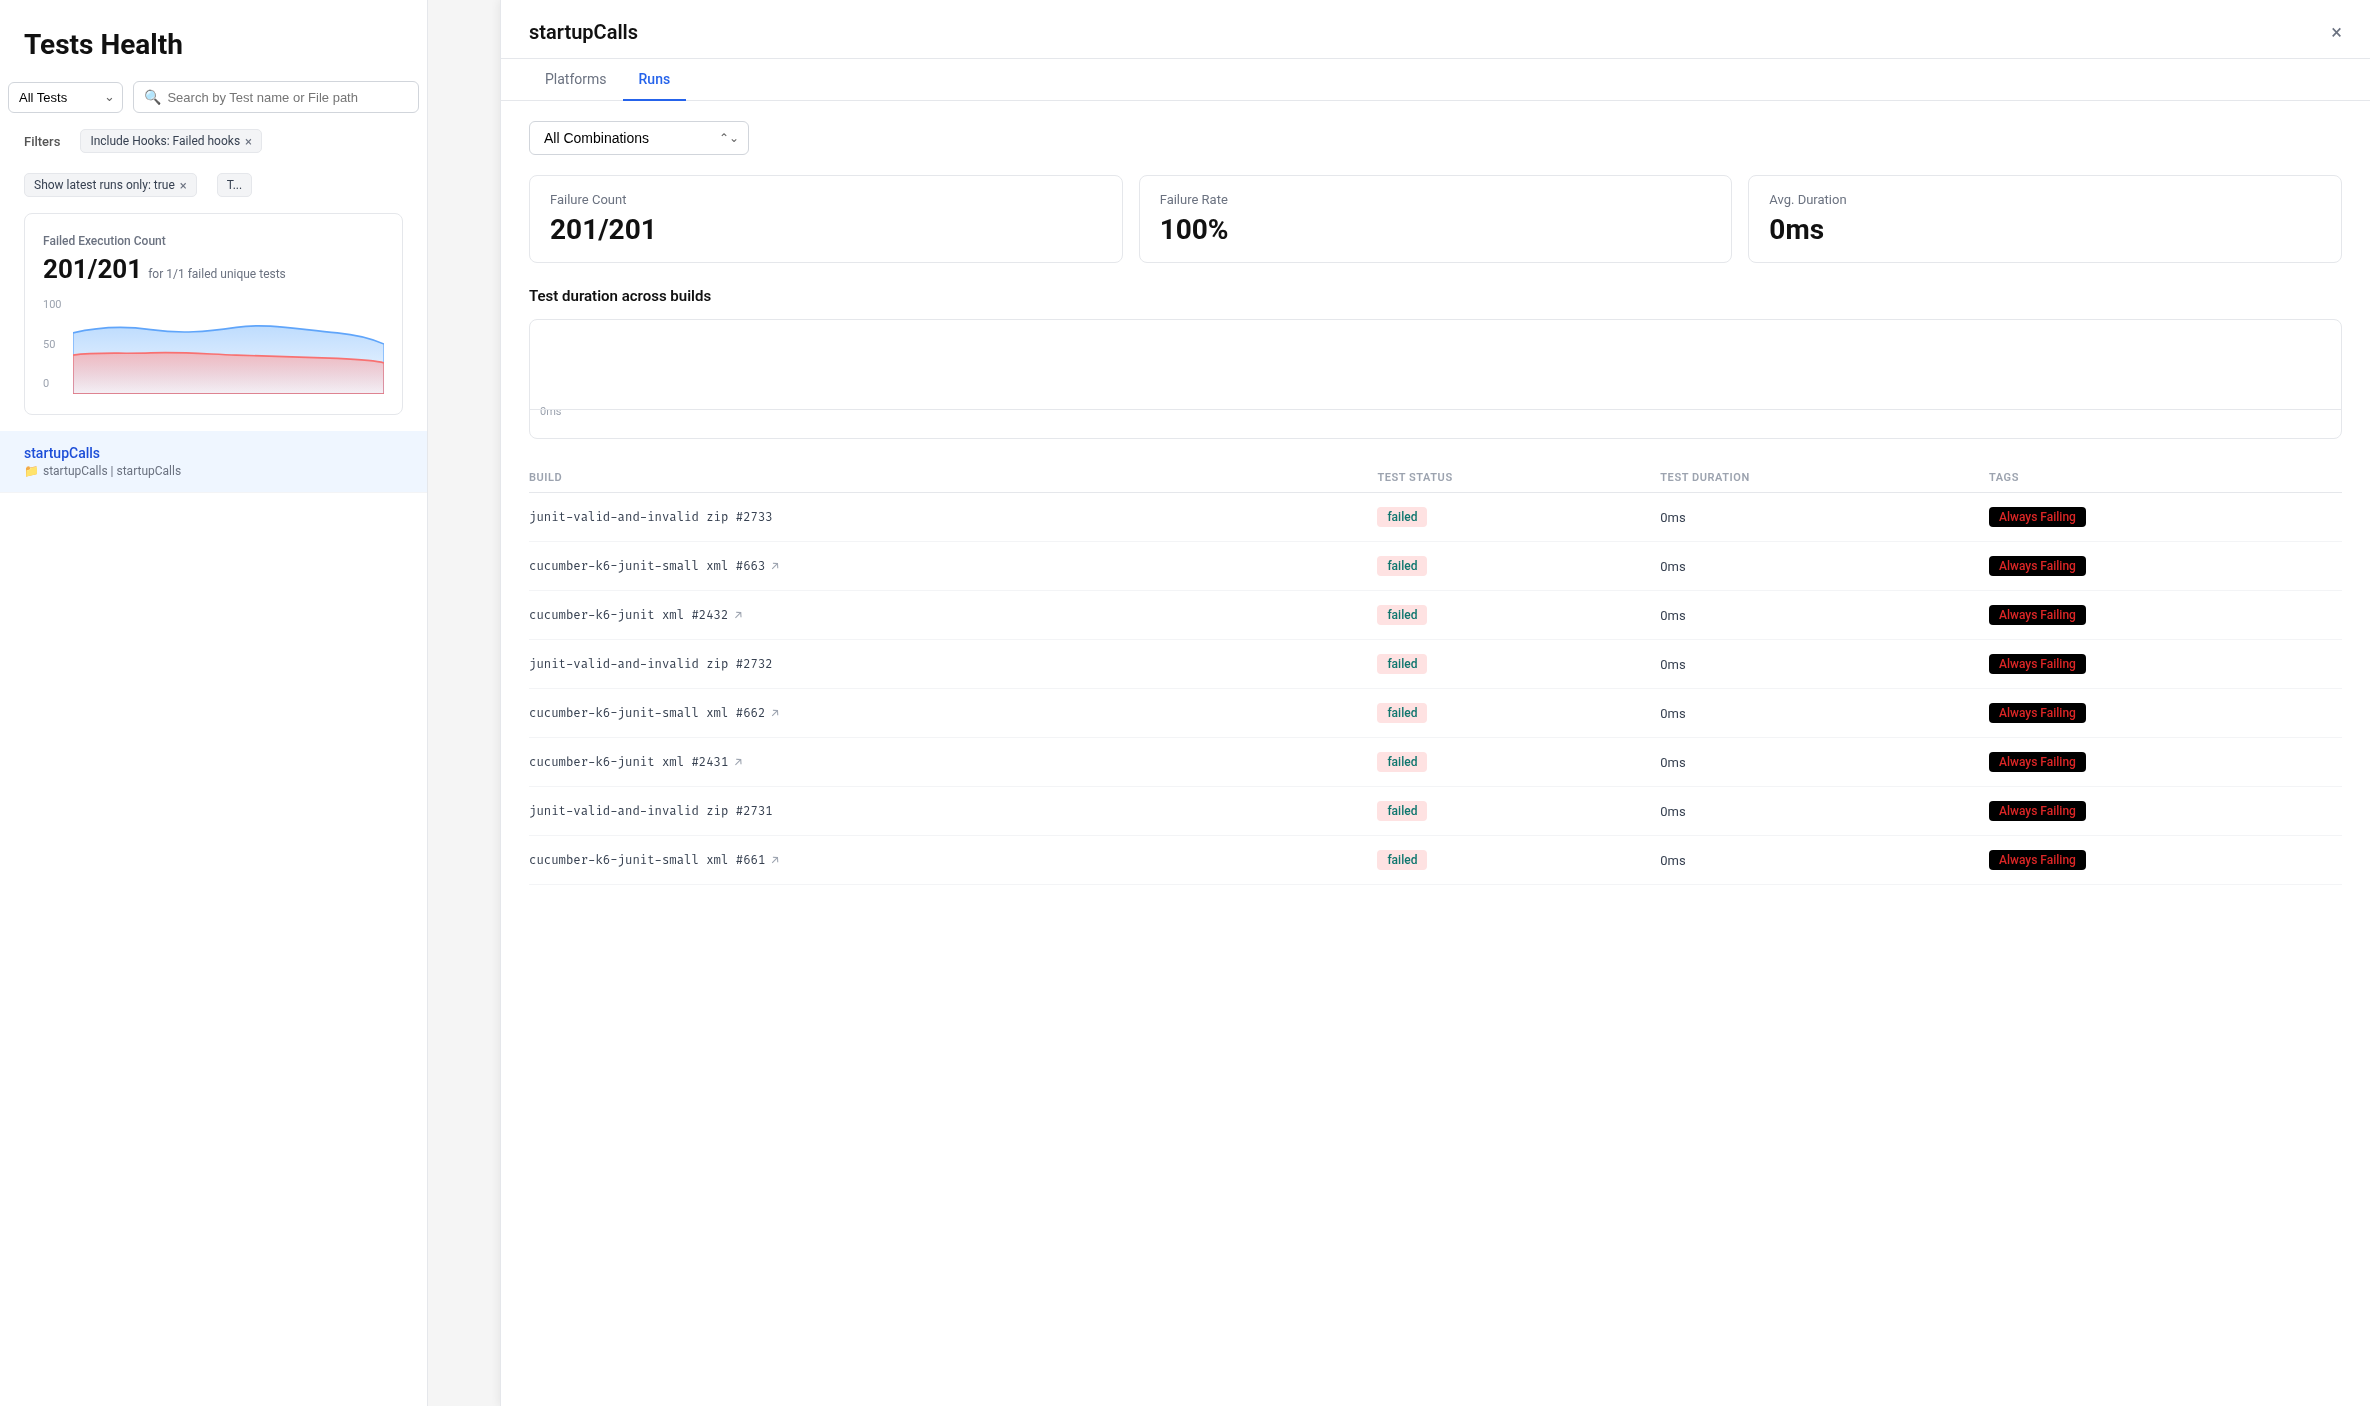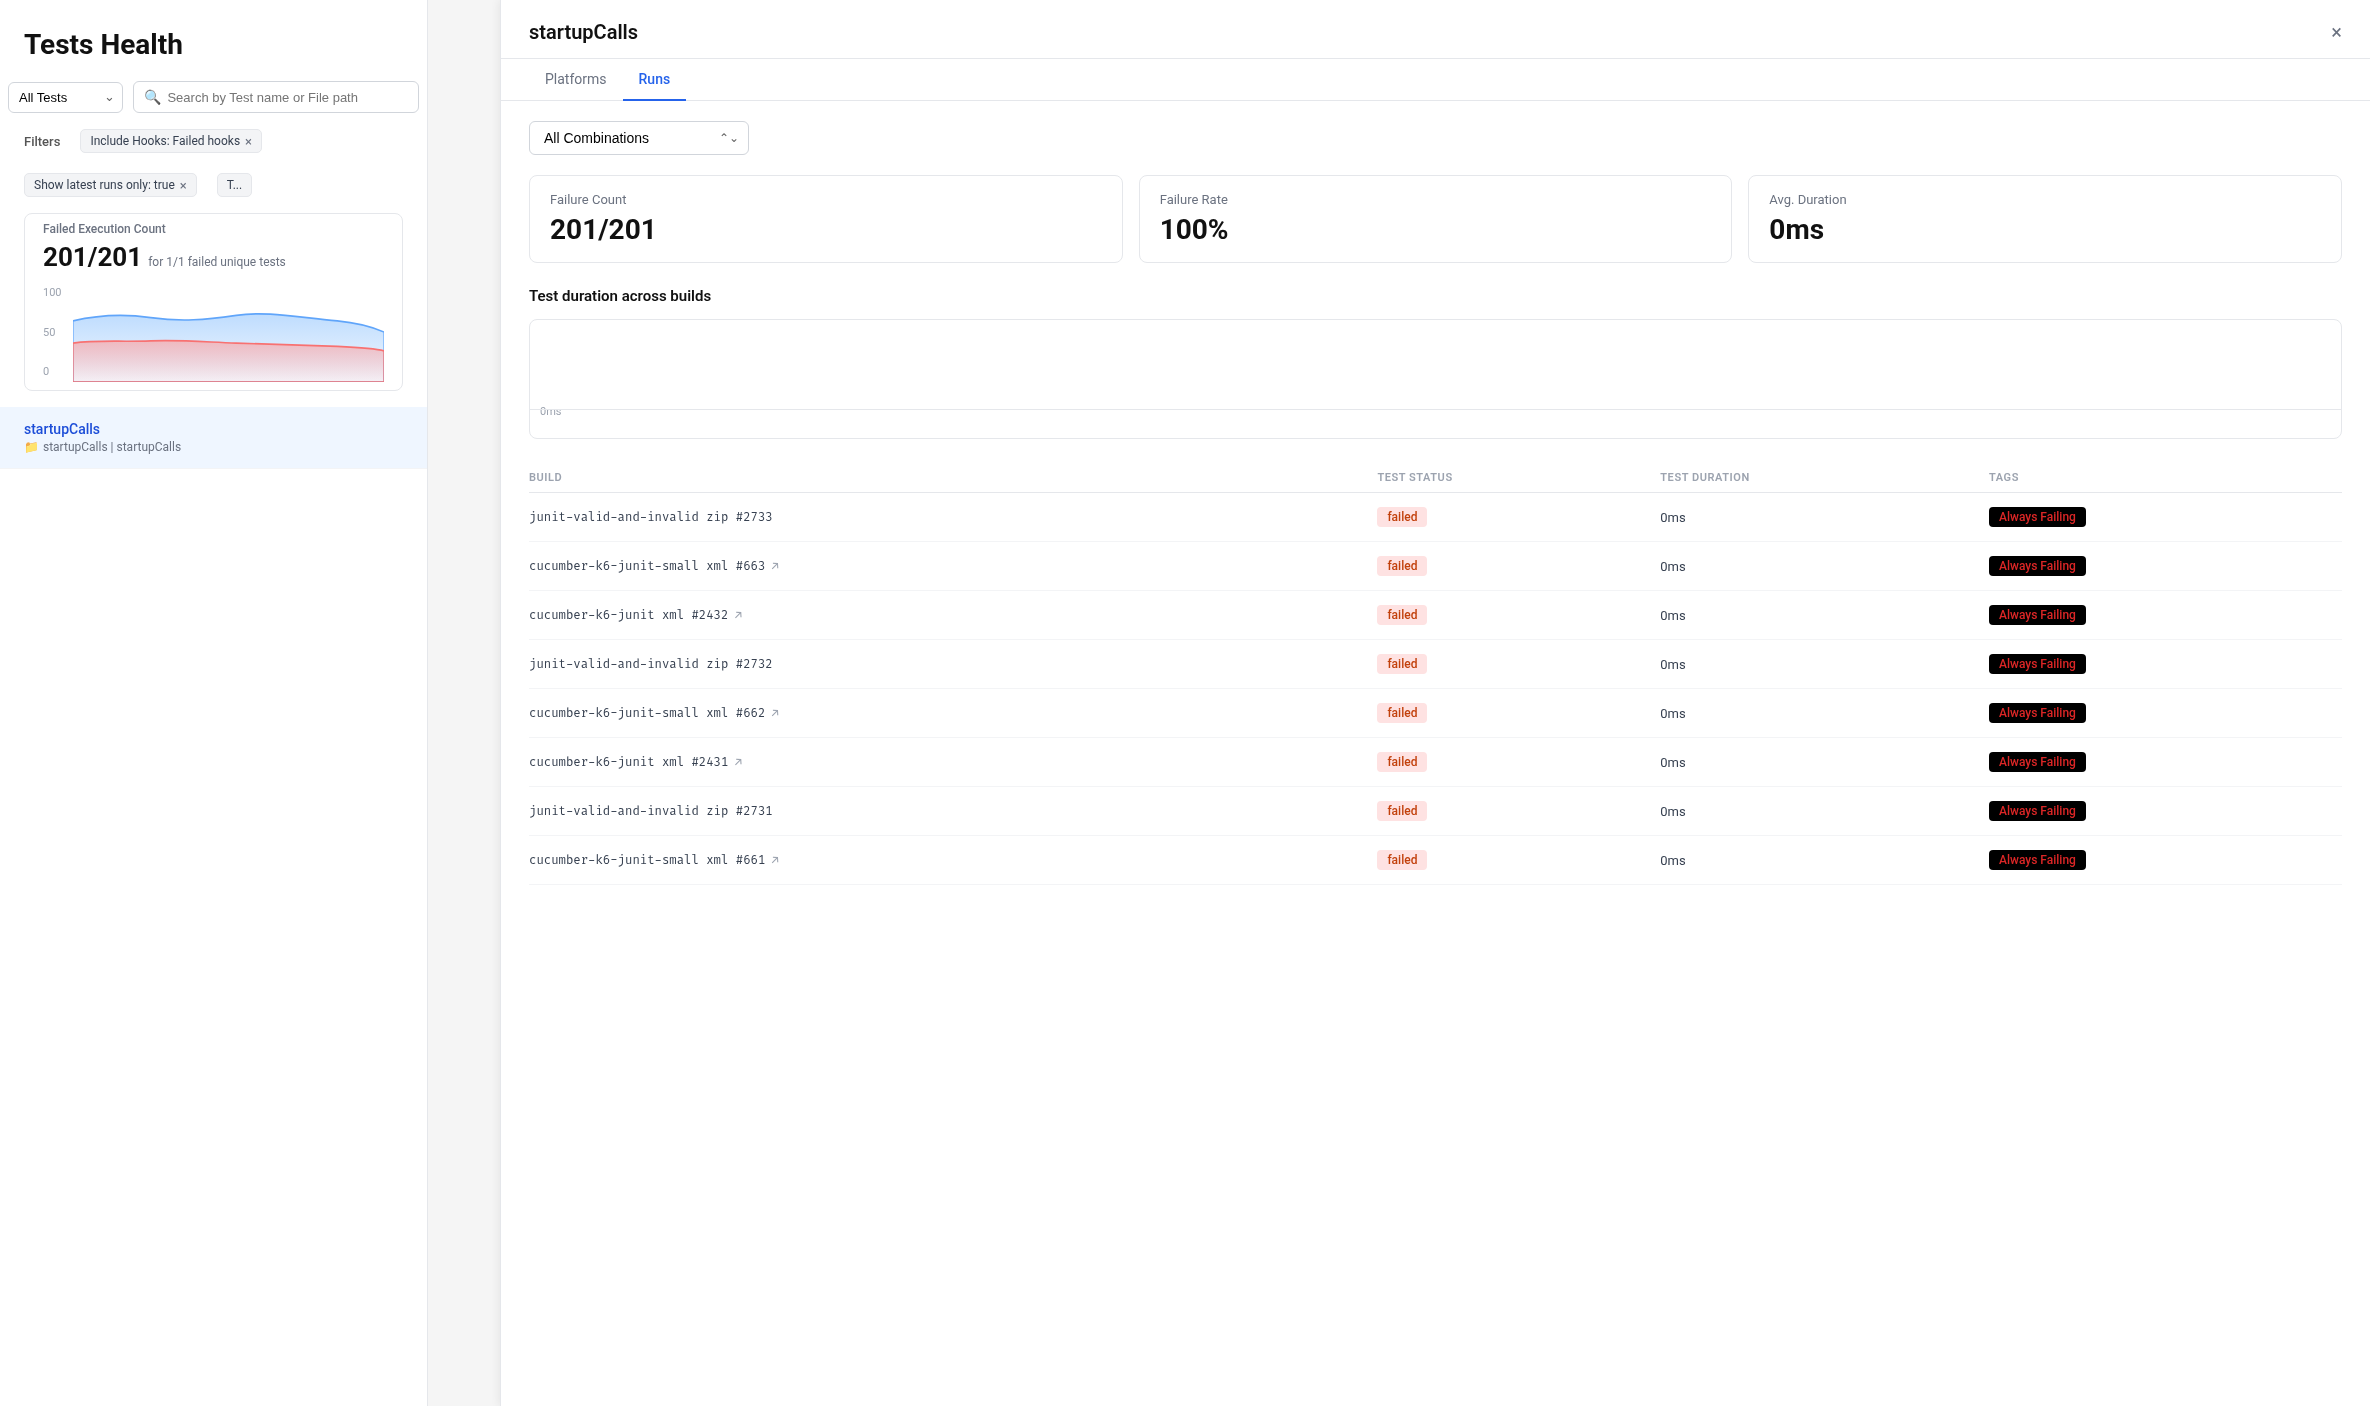--- a/index.html
+++ b/index.html
@@ -116,21 +116,21 @@
       cursor: pointer;
       color: #6b7280;
       font-size: 13px;
       line-height: 1;
     }
 
     .stats-card {
       margin: 0 24px 16px;
       border: 1px solid #e5e7eb;
       border-radius: 8px;
-      padding: 8px 18px;
+      padding: 20px 18px;
       background: #fff;
     }
 
     .stats-card .card-label {
       font-size: 12px;
       color: #6b7280;
       font-weight: 500;
       margin-bottom: 6px;
     }
 
@@ -400,21 +400,21 @@
 
     .status-badge {
       display: inline-block;
       padding: 3px 10px;
       border-radius: 4px;
       font-size: 12px;
       font-weight: 500;
     }
     .status-badge.failed {
       background: #fee2e2;
-      color: #c2410c;
+      color: #0f766e;
     }
 
     .tag-badge {
       display: inline-block;
       padding: 3px 10px;
       border-radius: 4px;
       font-size: 12px;
       font-weight: 500;
       background: #000000;
       color: #dc2626;

